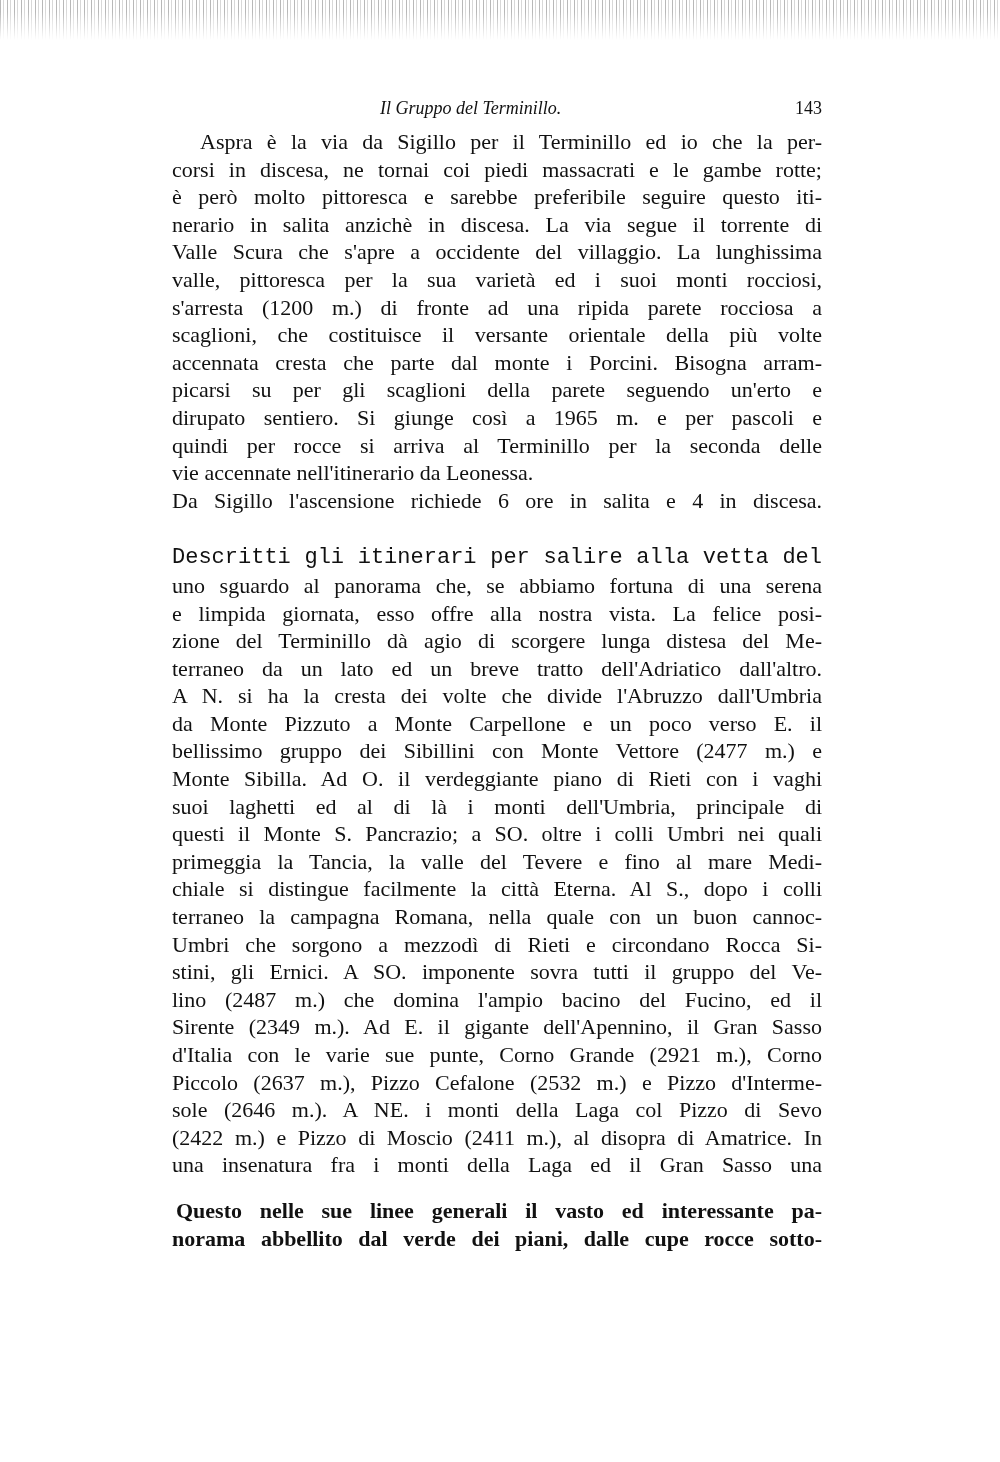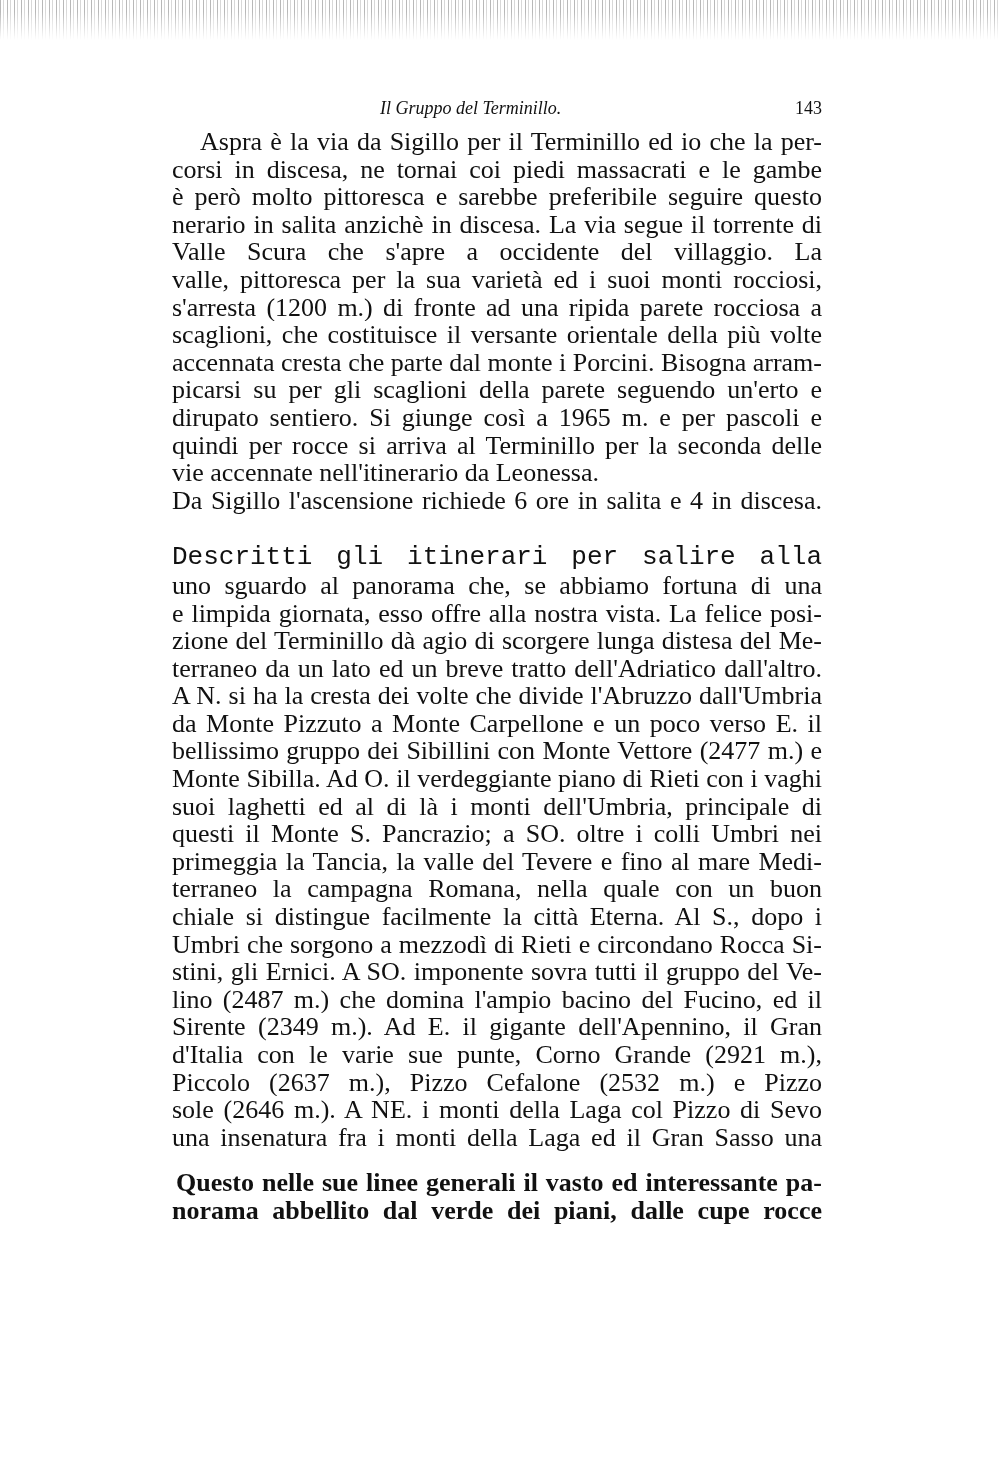--- a/index.html
+++ b/index.html
@@ -21,21 +21,21 @@
       position: relative; height: 30px; font-size: 19px;
     }
     .running-title {
       position: absolute; left: 208px; top: 2px; font-style: italic; font-size: 18px;
     }
     .page-number {
       position: absolute; right: 0; top: 2px; font-size: 18px;
     }
     .para { margin: 0; }
     .para-gap { height: 30px; }
-    .jline { font-size: 26px; line-height: 27.6px; height: 27.6px; text-align: justify; text-align-last: justify; overflow: hidden; }
+    .jline { font-size: 22px; line-height: 27.6px; height: 27.6px; text-align: justify; text-align-last: justify; overflow: hidden; }
     .jline.last { text-align-last: left; }
   </style>
 </head>
 <body>
 
 <div class="scan-noise"></div>
 
 <div class="page">
   <div class="running-head">
     <span class="running-title">Il Gruppo del Terminillo.</span>
@@ -70,29 +70,30 @@
     <div class="jline">e limpida giornata, esso offre alla nostra vista. La felice posi-</div>
     <div class="jline">zione del Terminillo dà agio di scorgere lunga distesa del Me-</div>
     <div class="jline">terraneo da un lato ed un breve tratto dell'Adriatico dall'altro.</div>
     <div class="jline">A N. si ha la cresta dei volte che divide l'Abruzzo dall'Umbria</div>
     <div class="jline">da Monte Pizzuto a Monte Carpellone e un poco verso E. il</div>
     <div class="jline">bellissimo gruppo dei Sibillini con Monte Vettore (2477 m.) e</div>
     <div class="jline">Monte Sibilla. Ad O. il verdeggiante piano di Rieti con i vaghi</div>
     <div class="jline">suoi laghetti ed al di là i monti dell'Umbria, principale di</div>
     <div class="jline">questi il Monte S. Pancrazio; a SO. oltre i colli Umbri nei quali</div>
     <div class="jline">primeggia la Tancia, la valle del Tevere e fino al mare Medi-</div>
+    <div class="jline">chiale si distingue facilmente la città Eterna. Al S., dopo i colli</div>
     <div class="jline">terraneo la campagna Romana, nella quale con un buon cannoc-</div>
-    <div class="jline">chiale si distingue facilmente la città Eterna. Al S., dopo i colli</div>
     <div class="jline">Umbri che sorgono a mezzodì di Rieti e circondano Rocca Si-</div>
     <div class="jline">stini, gli Ernici. A SO. imponente sovra tutti il gruppo del Ve-</div>
     <div class="jline">lino (2487 m.) che domina l'ampio bacino del Fucino, ed il</div>
     <div class="jline">Sirente (2349 m.). Ad E. il gigante dell'Apennino, il Gran Sasso</div>
     <div class="jline">d'Italia con le varie sue punte, Corno Grande (2921 m.), Corno</div>
     <div class="jline">Piccolo (2637 m.), Pizzo Cefalone (2532 m.) e Pizzo d'Interme-</div>
     <div class="jline">sole (2646 m.). A NE. i monti della Laga col Pizzo di Sevo</div>
+    <div class="jline">(2422 m.) e Pizzo di Moscio (2411 m.), al disopra di Amatrice. In</div>
     <div class="jline">una insenatura fra i monti della Laga ed il Gran Sasso una</div>
   </div>
 
   <div class="para" style="margin-top:18px;font-weight:bold;">
     <div class="jline" style="padding-left:4px;">Questo nelle sue linee generali il vasto ed interessante pa-</div>
     <div class="jline">norama abbellito dal verde dei piani, dalle cupe rocce sotto-</div>
   </div>
 </div>
 
 </body></html>

